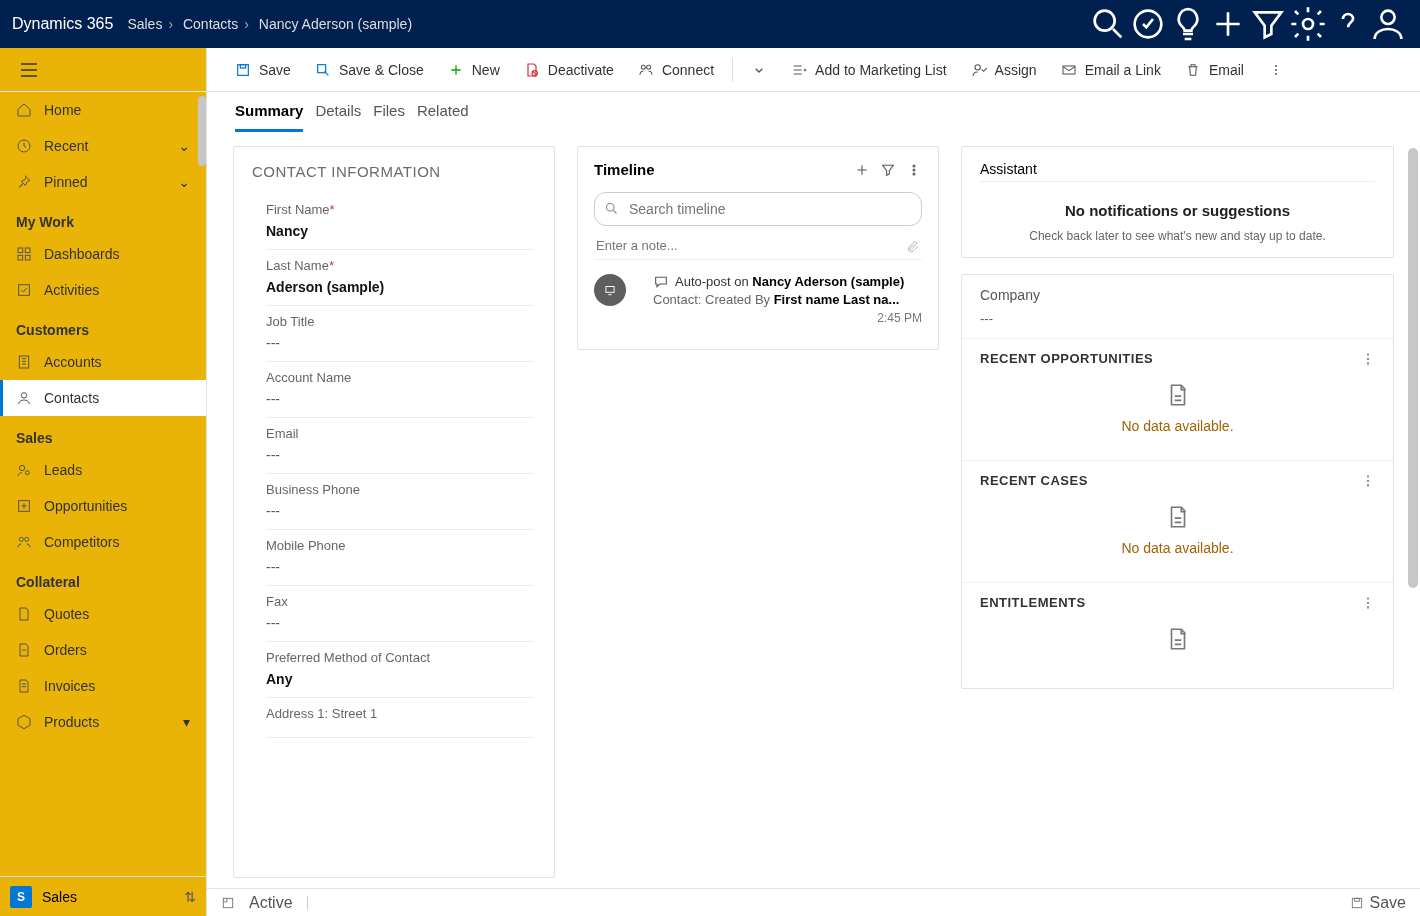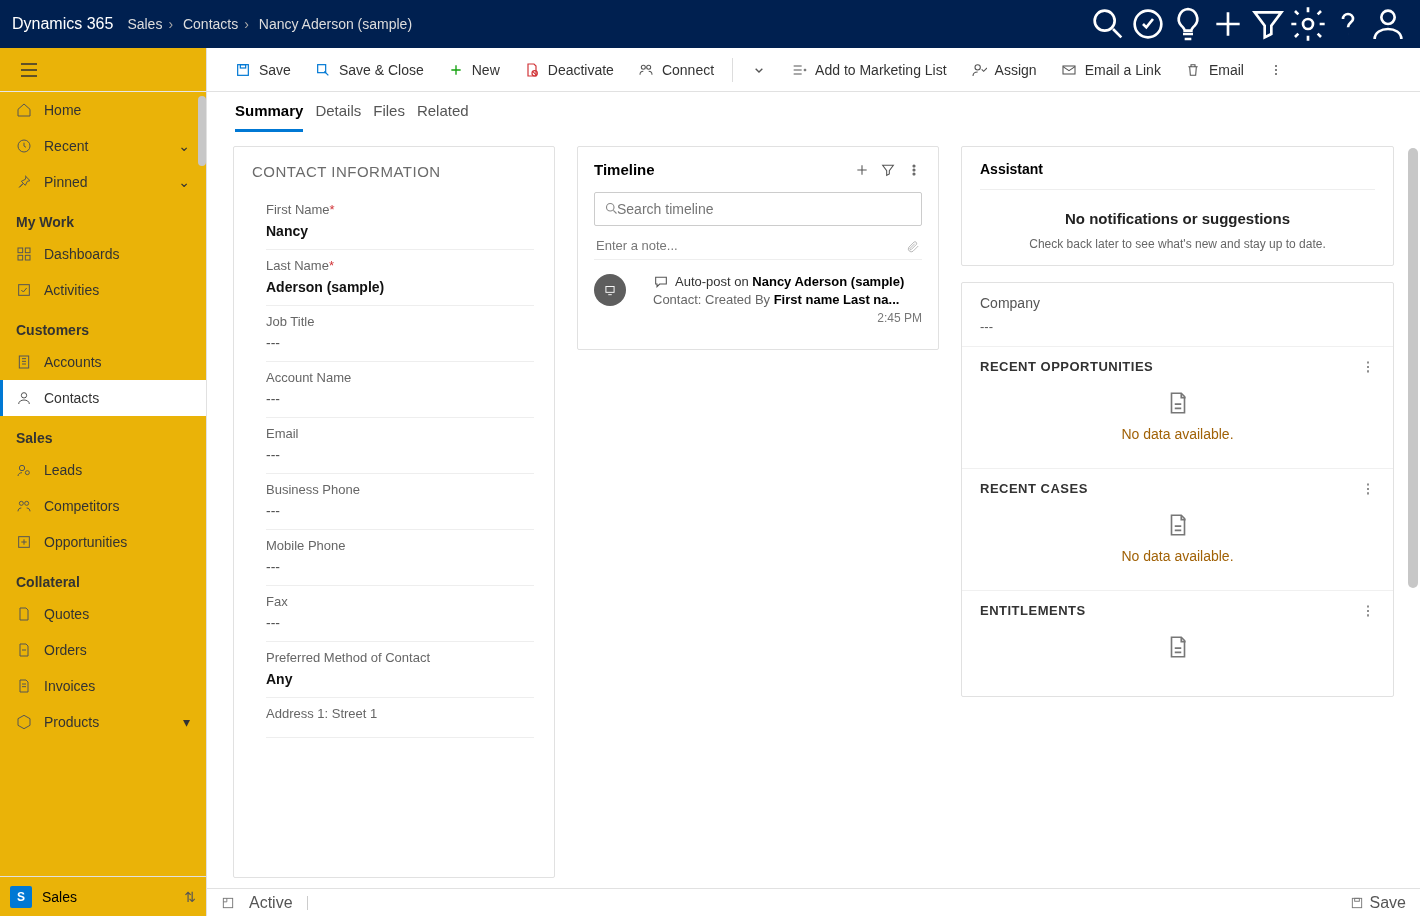--- a/index.html
+++ b/index.html
@@ -41,33 +41,33 @@
 .fgroup{padding:4px 20px 0 32px}
 .flabel{font-size:13px;color:#666;margin-top:8px}
 .flabel .req{color:#d13438}
 .fval{font-size:14px;color:#111;font-weight:600;padding:6px 0 10px;border-bottom:1px solid #eee}
 .fval.empty{font-weight:400;color:#555}
 .tlhead{display:flex;align-items:center;padding:14px 16px;gap:10px}
 .tlhead .t{font-size:15px;font-weight:600}
 .tlhead .sp{flex:1}
 .tlhead svg{width:16px;height:16px;stroke:#555;fill:none;stroke-width:1.6;cursor:pointer}
 .tlsearch{margin:0 16px 6px;position:relative}
-.tlsearch input{width:100%;height:34px;border:1px solid #ccc;border-radius:2px;padding:0 10px 0 22px;font-size:14px}
+.tlsearch input{width:100%;height:34px;border:1px solid #ccc;border-radius:12px;padding:0 10px 0 34px;font-size:14px}
 .tlsearch svg{position:absolute;left:10px;top:9px;width:15px;height:15px;stroke:#888;fill:none;stroke-width:1.8}
 .tlnote{margin:4px 16px;padding:6px 2px;border-bottom:1px solid #eee;display:flex;align-items:center;color:#777;font-size:13px}
 .tlnote svg{margin-left:auto;width:14px;stroke:#888;fill:none}
 .tlitem{display:flex;gap:27px;padding:10px 16px}
 .tlicon{width:32px;height:32px;border-radius:50%;background:#5e5e5e;display:flex;align-items:center;justify-content:center;flex-shrink:0}
 .tlicon svg{stroke:#fff;fill:none;width:14px;stroke-width:1.6}
 .tltext{font-size:13px;color:#333;flex:1}
 .tltext .b{font-weight:600;color:#000}
 .tltext .t2{color:#666;margin-top:2px}
 .tltext .time{text-align:right;color:#777;font-size:12px;margin-top:4px}
 .asst{padding:14px 18px}
-.asst .h{font-size:14px;font-weight:700;border-bottom:1px solid #eee;padding-bottom:12px;margin-bottom:20px}
+.asst .h{font-size:14px;font-weight:400;border-bottom:1px solid #eee;padding-bottom:4px;margin-bottom:20px}
 .asst .big{text-align:center;font-weight:600;font-size:15px;color:#222;margin-bottom:10px}
 .asst .sub{text-align:center;font-size:12px;color:#666}
 .sect{padding:12px 18px;border-bottom:1px solid #f0f0f0}
 .secthead{font-size:13px;font-weight:600;color:#333;letter-spacing:.5px;display:flex;align-items:center}
 .secthead .more{margin-left:auto;color:#888;cursor:pointer}
 .nodata{text-align:center;padding:14px 0;color:#a16207;font-size:14px}
 .nodata svg{display:block;margin:0 auto 8px;width:26px;height:30px;stroke:#777;fill:none;stroke-width:1.5}
 .statusbar{height:28px;border-top:1px solid #e1e1e1;display:flex;align-items:center;padding:0 14px;font-size:16px;color:#555;gap:14px}
 .statusbar .r{margin-left:auto;display:flex;align-items:center;gap:6px}
 .mainscroll{position:absolute;right:2px;top:100px;width:10px;height:440px;background:#c7c7c7;border-radius:5px}
@@ -197,32 +197,32 @@
       <div class="item">
           <svg viewBox="0 0 24 24">
             <circle cx="9" cy="9" r="4"></circle>
             <circle cx="17" cy="16" r="3"></circle>
             <path d="M3 21c0-3 3-5 6-5"></path>
           </svg>
           <span>Leads</span>
         </div>
       <div class="item">
           <svg viewBox="0 0 24 24">
+            <rect x="4" y="4" width="16" height="16"></rect>
+            <path d="M12 8v8M8 12h8"></path>
+          </svg>
+          <span>Opportunities</span>
+        </div>
+      <div class="item">
+          <svg viewBox="0 0 24 24">
             <circle cx="8" cy="8" r="3"></circle>
             <circle cx="16" cy="8" r="3"></circle>
             <path d="M3 20c0-3 2-5 5-5M21 20c0-3-2-5-5-5"></path>
           </svg>
           <span>Competitors</span>
-        </div>
-      <div class="item">
-          <svg viewBox="0 0 24 24">
-            <rect x="4" y="4" width="16" height="16"></rect>
-            <path d="M12 8v8M8 12h8"></path>
-          </svg>
-          <span>Opportunities</span>
         </div>
 
       <div class="sh">Collateral</div>
       <div class="item">
           <svg viewBox="0 0 24 24">
             <path d="M6 3h9l3 3v15H6z"></path>
           </svg>
           <span>Quotes</span>
         </div>
       <div class="item">

